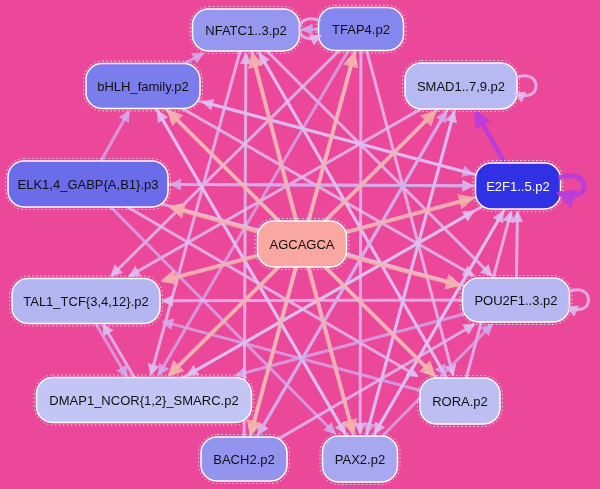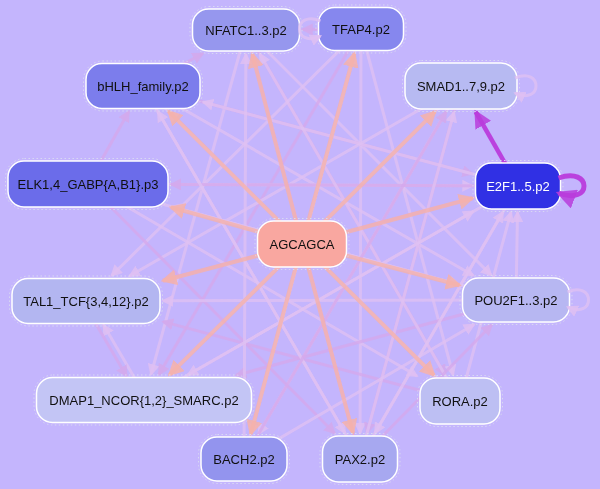--- a/index.html
+++ b/index.html
@@ -1,17 +1,17 @@
 <!DOCTYPE html>
 <html><head>
 <meta charset="utf-8">
 <style>
   html,body{margin:0;padding:0;background:#ffffff;}
   body{font-family:"Liberation Sans", sans-serif;}
-  #stage{position:relative;width:600px;height:489px;background:#c4b5fd;overflow:hidden;}
+  #stage{position:relative;width:600px;height:489px;background:#ec4899;overflow:hidden;}
   svg{display:block;}
   .node-label{font-family:"Liberation Sans", sans-serif;font-size:13px;}
 </style>
 </head>
 <body>
 
 <div id="stage">
   <svg id="graph" xmlns="http://www.w3.org/2000/svg" width="600" height="489" viewBox="0 0 600 489">
     <defs id="graph-defs">
         <marker id="arrow-lav" viewBox="0 0 10 10" refX="8.5" refY="5" markerWidth="4" markerHeight="4" orient="auto" markerUnits="strokeWidth">

